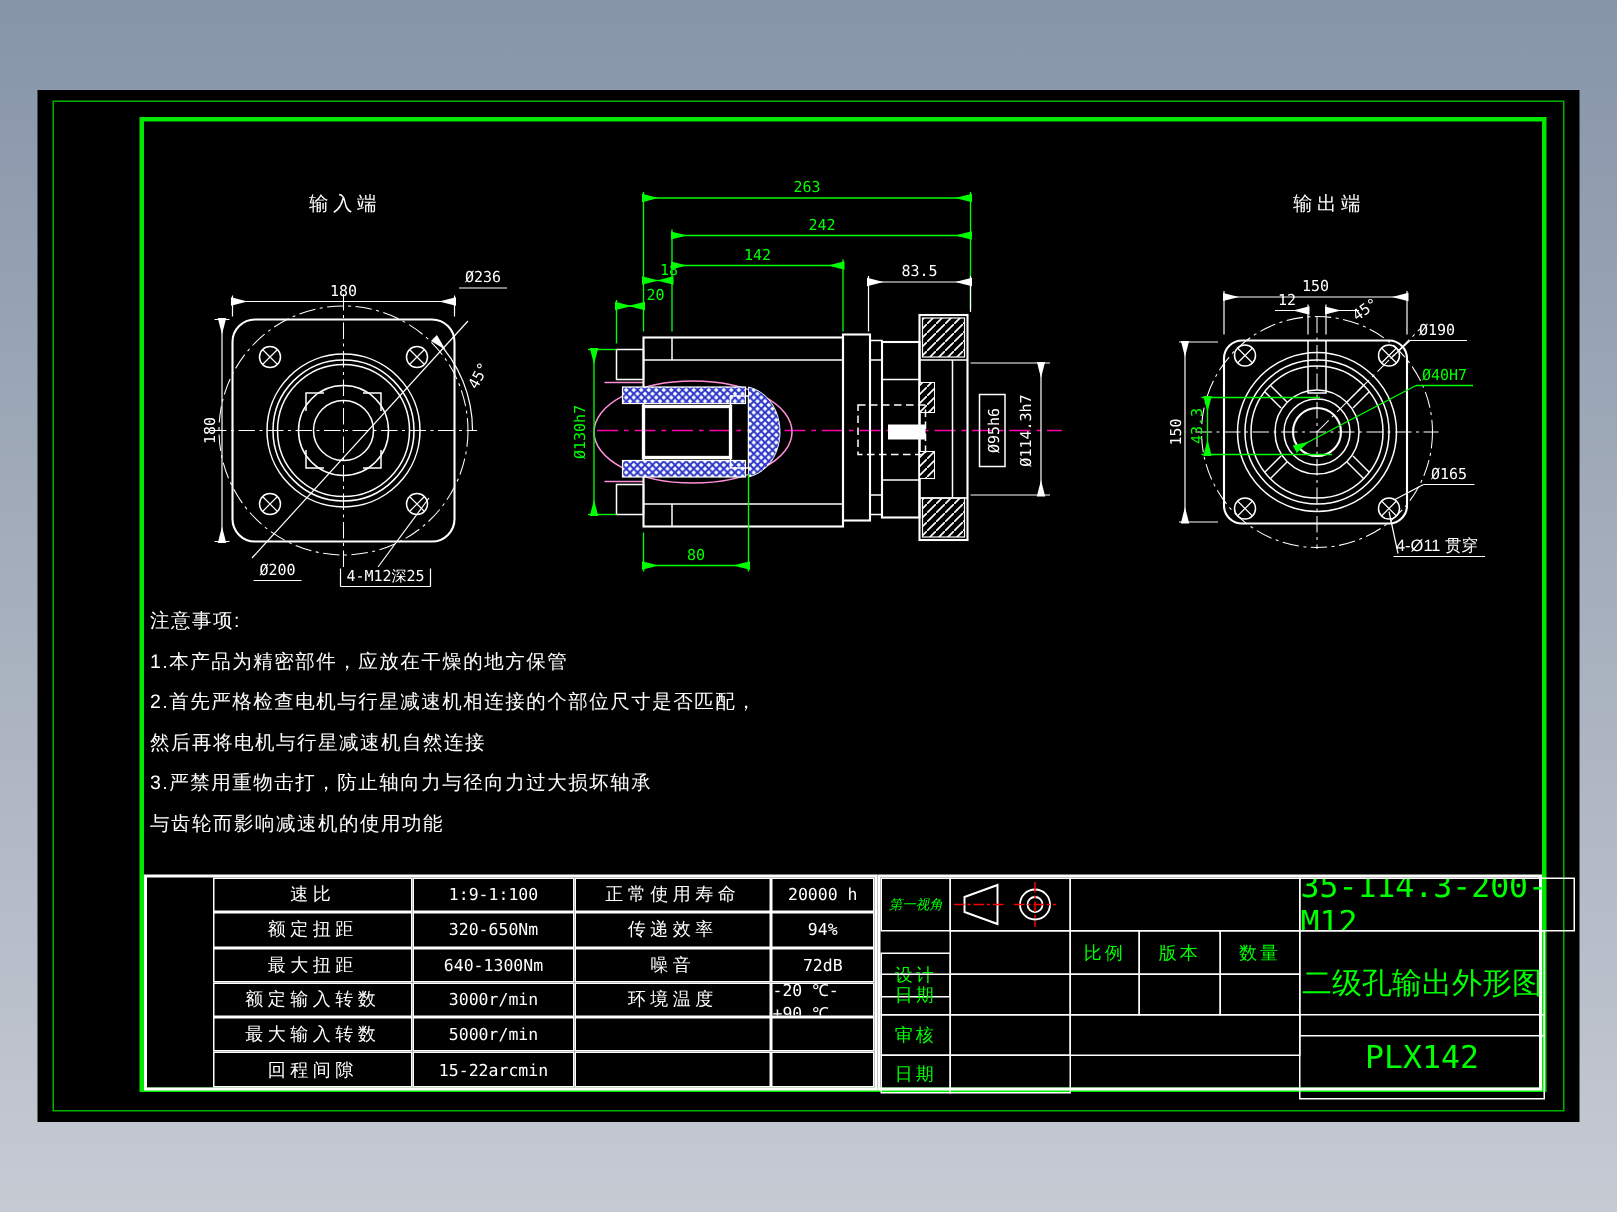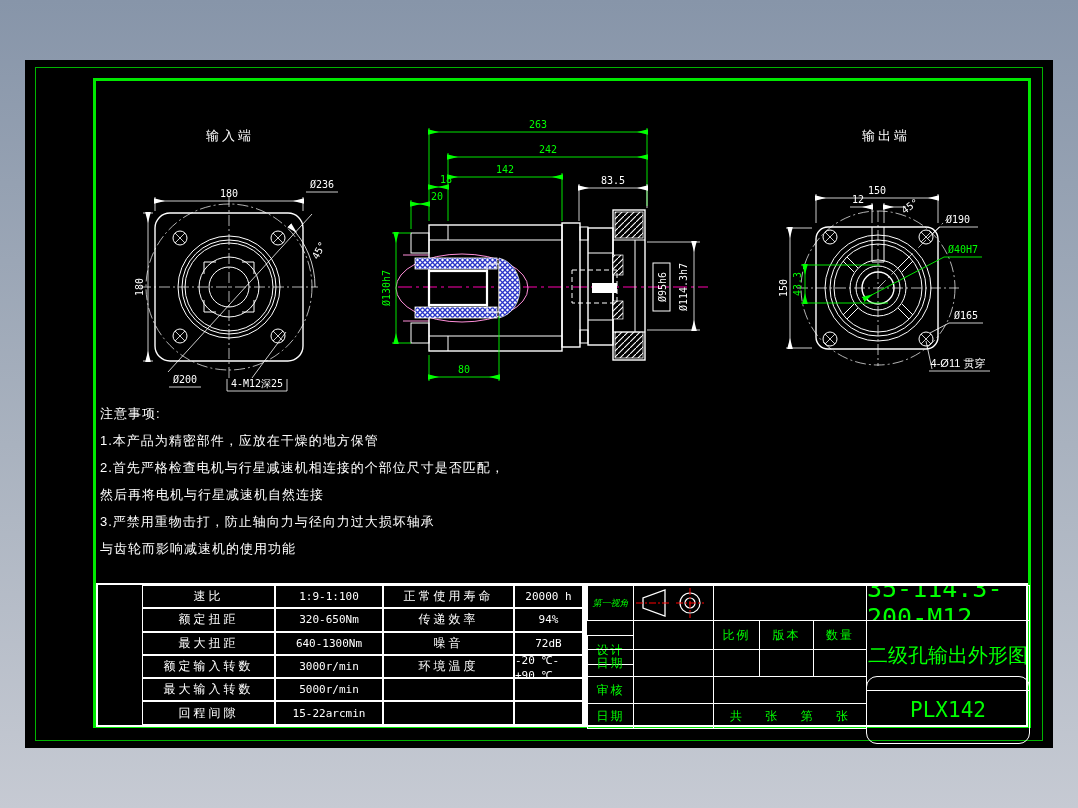--- a/index.html
+++ b/index.html
@@ -289,21 +289,21 @@
         <svg width="78" height="34" viewBox="0 0 78 34">
           <path d="M8,12 L8,22 L30,30 L30,4 Z" stroke="#fff" stroke-width="1.3" fill="none"></path>
           <line x1="1" y1="17" x2="36" y2="17" stroke="#ff0000" stroke-width="1" stroke-dasharray="7 2 2 2"></line>
           <circle cx="55" cy="17" r="10" stroke="#fff" stroke-width="1.2" fill="none"></circle>
           <circle cx="55" cy="17" r="5" stroke="#fff" stroke-width="1.2" fill="none"></circle>
           <line x1="41" y1="17" x2="69" y2="17" stroke="#ff0000" stroke-width="1" stroke-dasharray="7 2 2 2"></line>
           <line x1="55" y1="2" x2="55" y2="32" stroke="#ff0000" stroke-width="1" stroke-dasharray="7 2 2 2"></line>
         </svg>
       </div>
       <div class="cell" style="left:126px;top:0;width:154px;height:36px;"></div>
-      <div class="cell g-big" style="left:279px;top:0;width:164px;height:36px;font-size:25px;">35-114.3-200-M12</div>
+      <div class="cell g-big" style="left:279px;top:0;width:184px;height:36px;font-size:21px;">35-114.3-200-M12</div>
 
       <div class="cell lab" style="left:0;top:35px;width:47px;height:30px;margin-top:15px;">设计</div>
       <div class="cell" style="left:46px;top:35px;width:81px;height:30px;"></div>
       <div class="cell lab" style="left:126px;top:35px;width:47px;height:30px;">比例</div>
       <div class="cell lab" style="left:172px;top:35px;width:55px;height:30px;">版本</div>
       <div class="cell lab" style="left:226px;top:35px;width:54px;height:30px;">数量</div>
 
       <div class="cell lab" style="left:0;top:64px;width:47px;height:28px;">日期</div>
       <div class="cell" style="left:46px;top:64px;width:81px;height:28px;"></div>
       <div class="cell" style="left:126px;top:64px;width:47px;height:28px;"></div>
@@ -311,18 +311,17 @@
       <div class="cell" style="left:226px;top:64px;width:54px;height:28px;"></div>
 
       <div class="cell g-big" style="left:279px;top:35px;width:164px;height:71px;font-size:20px;font-family:'Liberation Sans',sans-serif;">二级孔输出外形图</div>
 
       <div class="cell lab" style="left:0;top:91px;width:47px;height:28px;">审核</div>
       <div class="cell" style="left:46px;top:91px;width:81px;height:28px;"></div>
       <div class="cell" style="left:126px;top:91px;width:154px;height:28px;"></div>
 
       <div class="cell lab" style="left:0;top:118px;width:47px;height:26px;">日期</div>
       <div class="cell" style="left:46px;top:118px;width:81px;height:26px;"></div>
-      <div class="cell lab" style="left:126px;top:118px;width:154px;height:26px;white-space:pre;">共    张    第    张</div>
-
-      <div class="cell g-big" style="left:279px;top:91px;width:164px;height:68px;font-size:21px;border-radius:11px;">PLX142</div>
+
+      <div class="cell g-big" style="left:279px;top:91px;width:164px;height:57px;font-size:21px;">PLX142</div>
     </div>
   </div>
 </div>
 
 </body></html>

